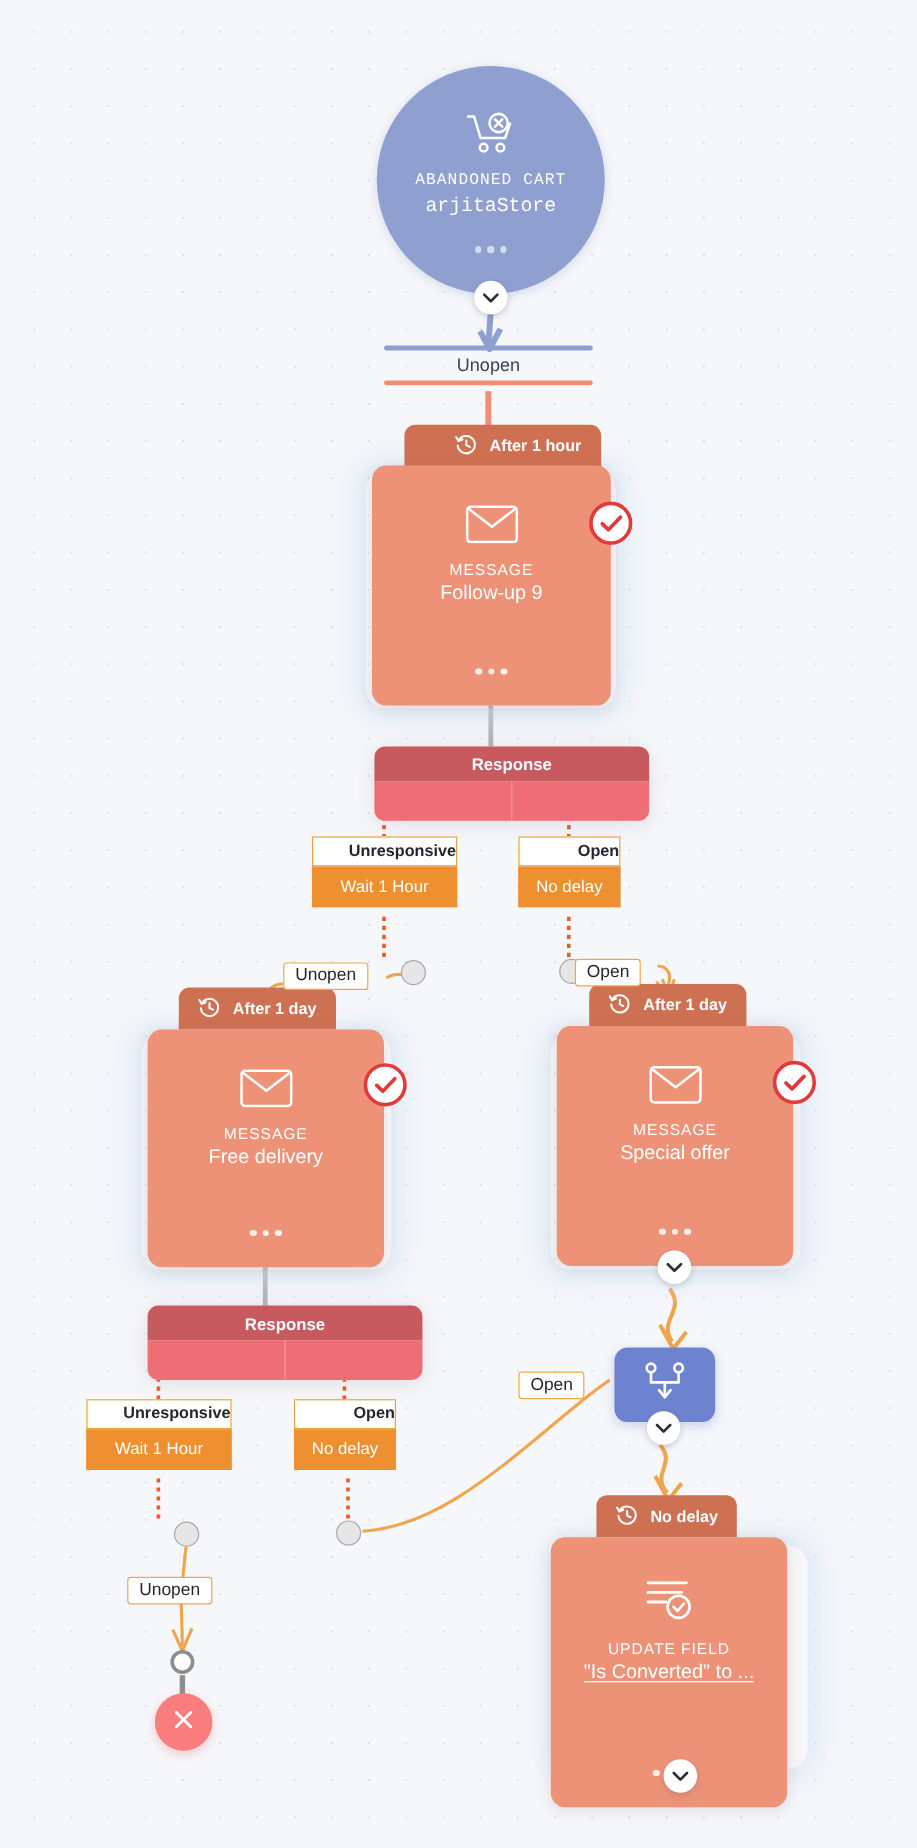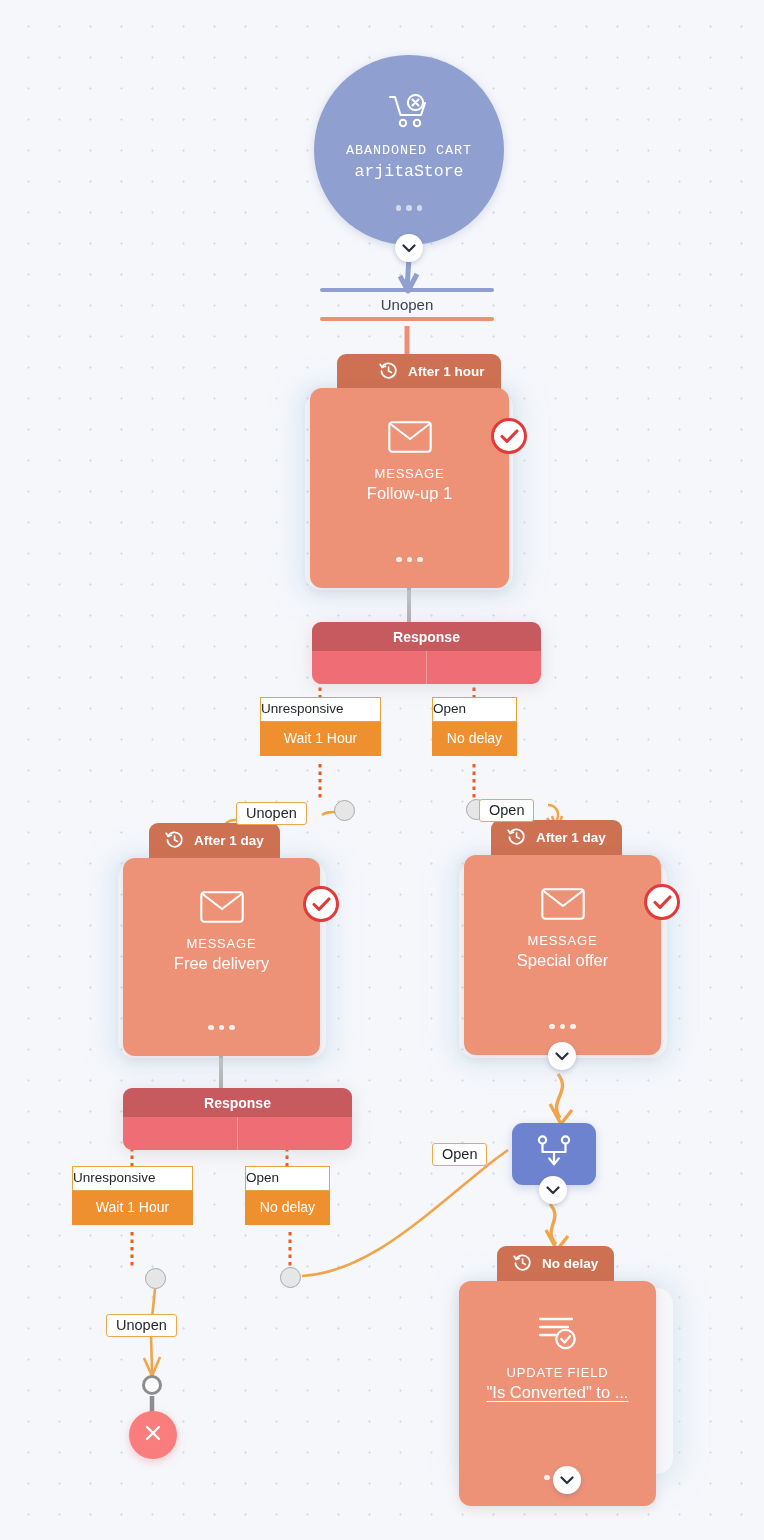--- a/index.html
+++ b/index.html
@@ -97,22 +97,22 @@
     height:33px; background:#ef6d75; border-radius:0 0 9px 9px;
     display:flex;
   }
   .response .rbody .half { flex:1; }
   .response .rbody .half + .half { border-left:1.5px solid #f09ba0; }
 
   
   .branch { position:absolute; z-index:4; }
   .branch .bhead {
     background:#fff; border:1px solid #e8a33d;
-    font-size:13.5px; color:#23262e; text-align:left;
-    padding:3px 0 4px; line-height:1.15;
+    font-size:13.5px; color:#23262e; text-align:right;
+    padding:3px 0 4px; line-height:1.15;font-weight:bold;
   }
   .branch .bbody {
     background:#ee9030; color:#fff; font-size:14px; font-weight:400;
     text-align:center; padding:7px 4px 8px; line-height:1.3;
     border-left:1px solid #ee9030; border-right:1px solid #ee9030;
     border-bottom:1px solid #ee9030;
   }
 
   
   .elabel {
@@ -250,21 +250,21 @@
     <span>After 1 hour</span>
   </div>
   <div class="card" style="left:310px; top:388px; width:199px; height:200px;">
     <span class="cicon">
       <svg width="44" height="32" viewBox="0 0 44 32">
         <rect x="1.3" y="1.3" width="41.4" height="29.4" rx="3" fill="none" stroke="#fff" stroke-width="2.1"></rect>
         <path d="M2.5,3 L22,18 L41.5,3" fill="none" stroke="#fff" stroke-width="2.1" stroke-linejoin="round"></path>
       </svg>
     </span>
     <div class="ctype">MESSAGE</div>
-    <div class="cname">Follow-up 1</div>
+    <div class="cname">Follow-up 9</div>
     <div class="dots">
         <i></i>
         <i></i>
         <i></i>
       </div>
   </div>
   <div class="badge-check" style="left:491px; top:418px;">
     <svg width="19" height="15" viewBox="0 0 19 15">
         <path d="M2,7.5 L7,12.4 L17,2" stroke="#e13a3a" stroke-width="3.1" fill="none" stroke-linecap="round" stroke-linejoin="round"></path>
       </svg>

